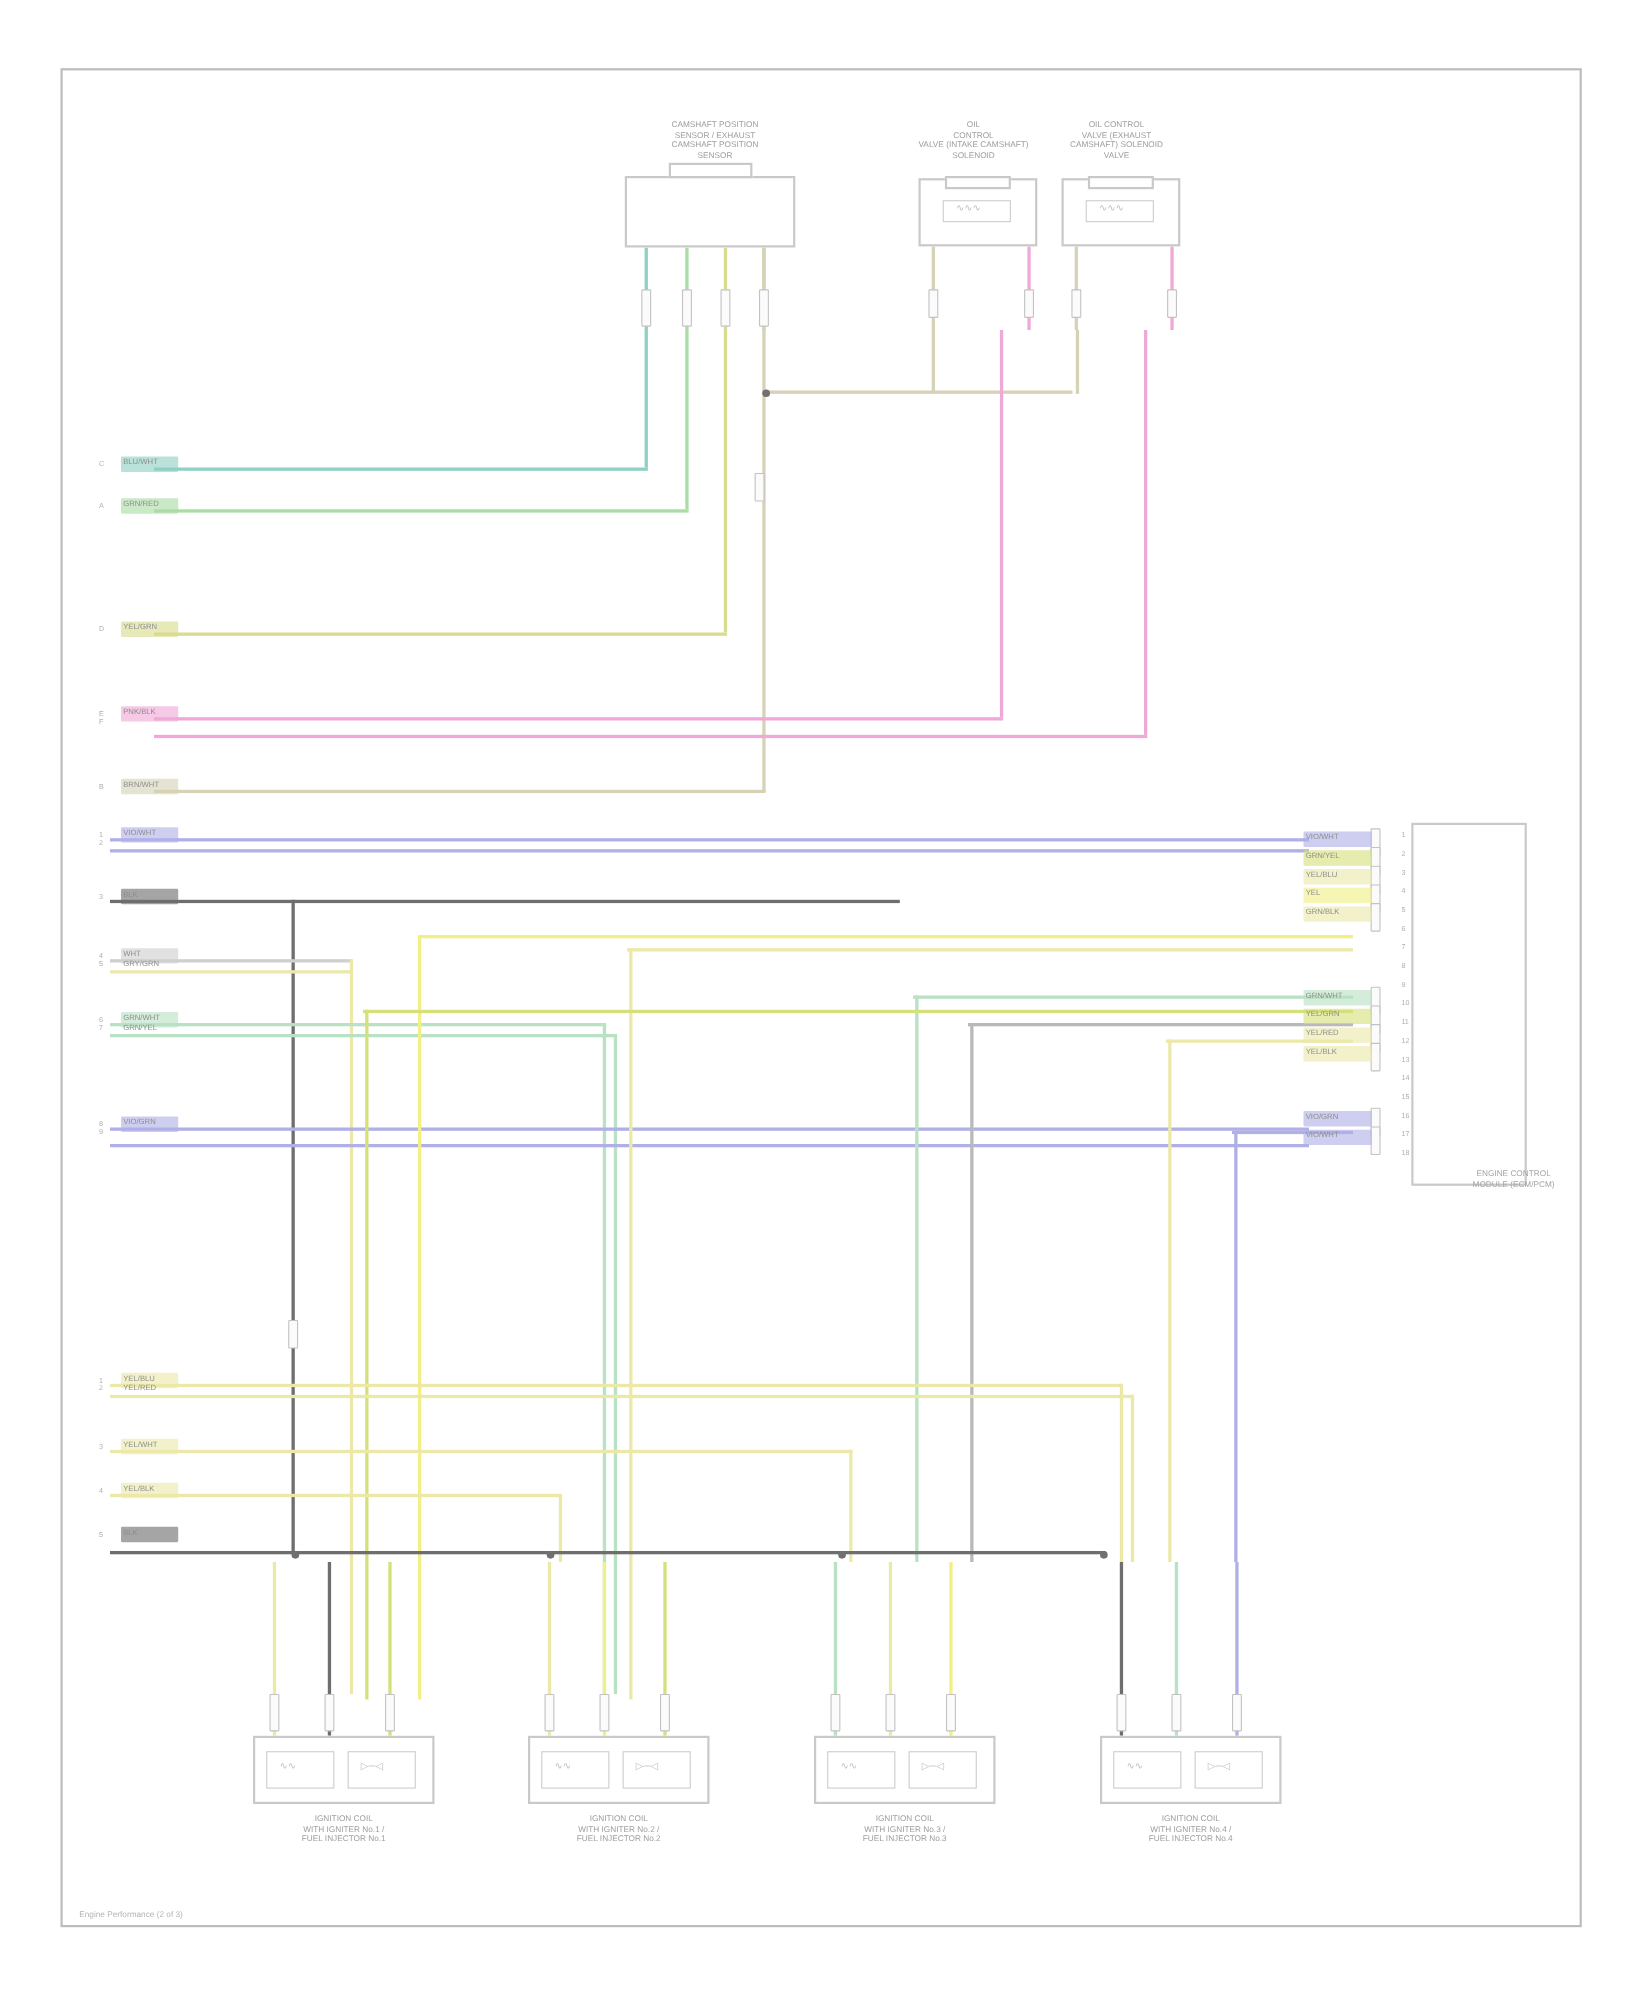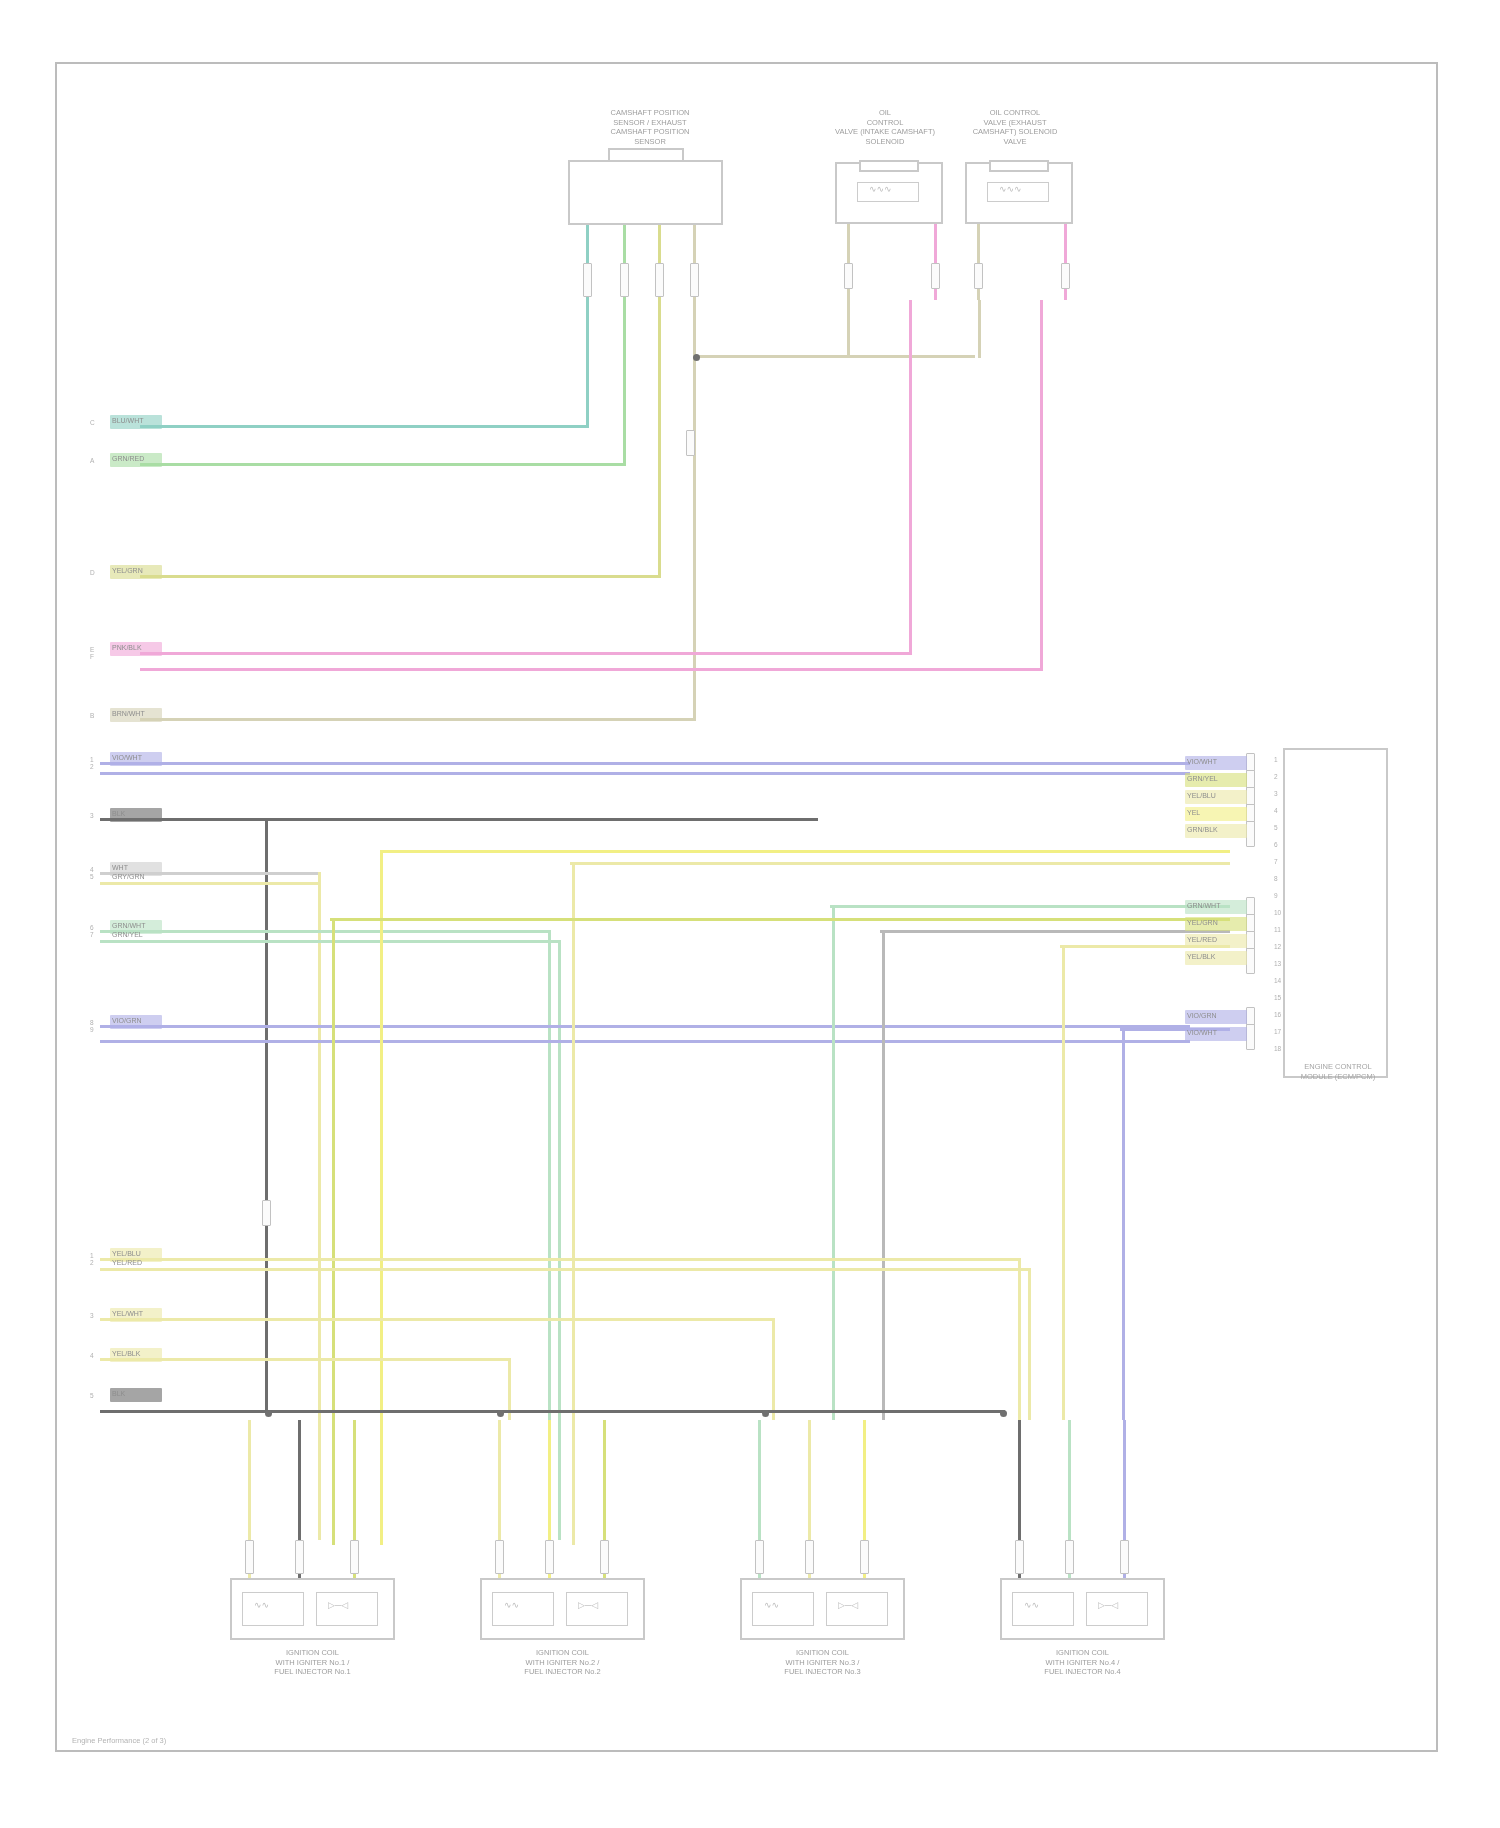--- a/index.html
+++ b/index.html
@@ -228,21 +228,21 @@
 2</div>
       <div class="swatch" style="left: 110px; top: 1308px; width: 52px; background: rgb(236, 233, 168);"></div>
       <div class="swtxt" style="left: 112px; top: 1309px;">YEL/WHT</div>
       <div class="pinno" style="left: 90px; top: 1312px;">3</div>
       <div class="swatch" style="left: 110px; top: 1348px; width: 52px; background: rgb(236, 233, 168);"></div>
       <div class="swtxt" style="left: 112px; top: 1349px;">YEL/BLK</div>
       <div class="pinno" style="left: 90px; top: 1352px;">4</div>
       <div class="swatch" style="left: 110px; top: 1388px; width: 52px; background: rgb(110, 110, 110);"></div>
       <div class="swtxt" style="left: 112px; top: 1389px;">BLK</div>
       <div class="pinno" style="left: 90px; top: 1392px;">5</div>
-      <div class="ecmname" style="left: 1283px; top: 1062px; width: 110px;">ENGINE CONTROL
+      <div class="ecmname" style="left: 1321px; top: 1062px; width: 110px;">ENGINE CONTROL
 MODULE (ECM/PCM)</div>
       <div class="pinno" style="left: 1274px; top: 756px;">1</div>
       <div class="pinno" style="left: 1274px; top: 773px;">2</div>
       <div class="pinno" style="left: 1274px; top: 790px;">3</div>
       <div class="pinno" style="left: 1274px; top: 807px;">4</div>
       <div class="pinno" style="left: 1274px; top: 824px;">5</div>
       <div class="pinno" style="left: 1274px; top: 841px;">6</div>
       <div class="pinno" style="left: 1274px; top: 858px;">7</div>
       <div class="pinno" style="left: 1274px; top: 875px;">8</div>
       <div class="pinno" style="left: 1274px; top: 892px;">9</div>

